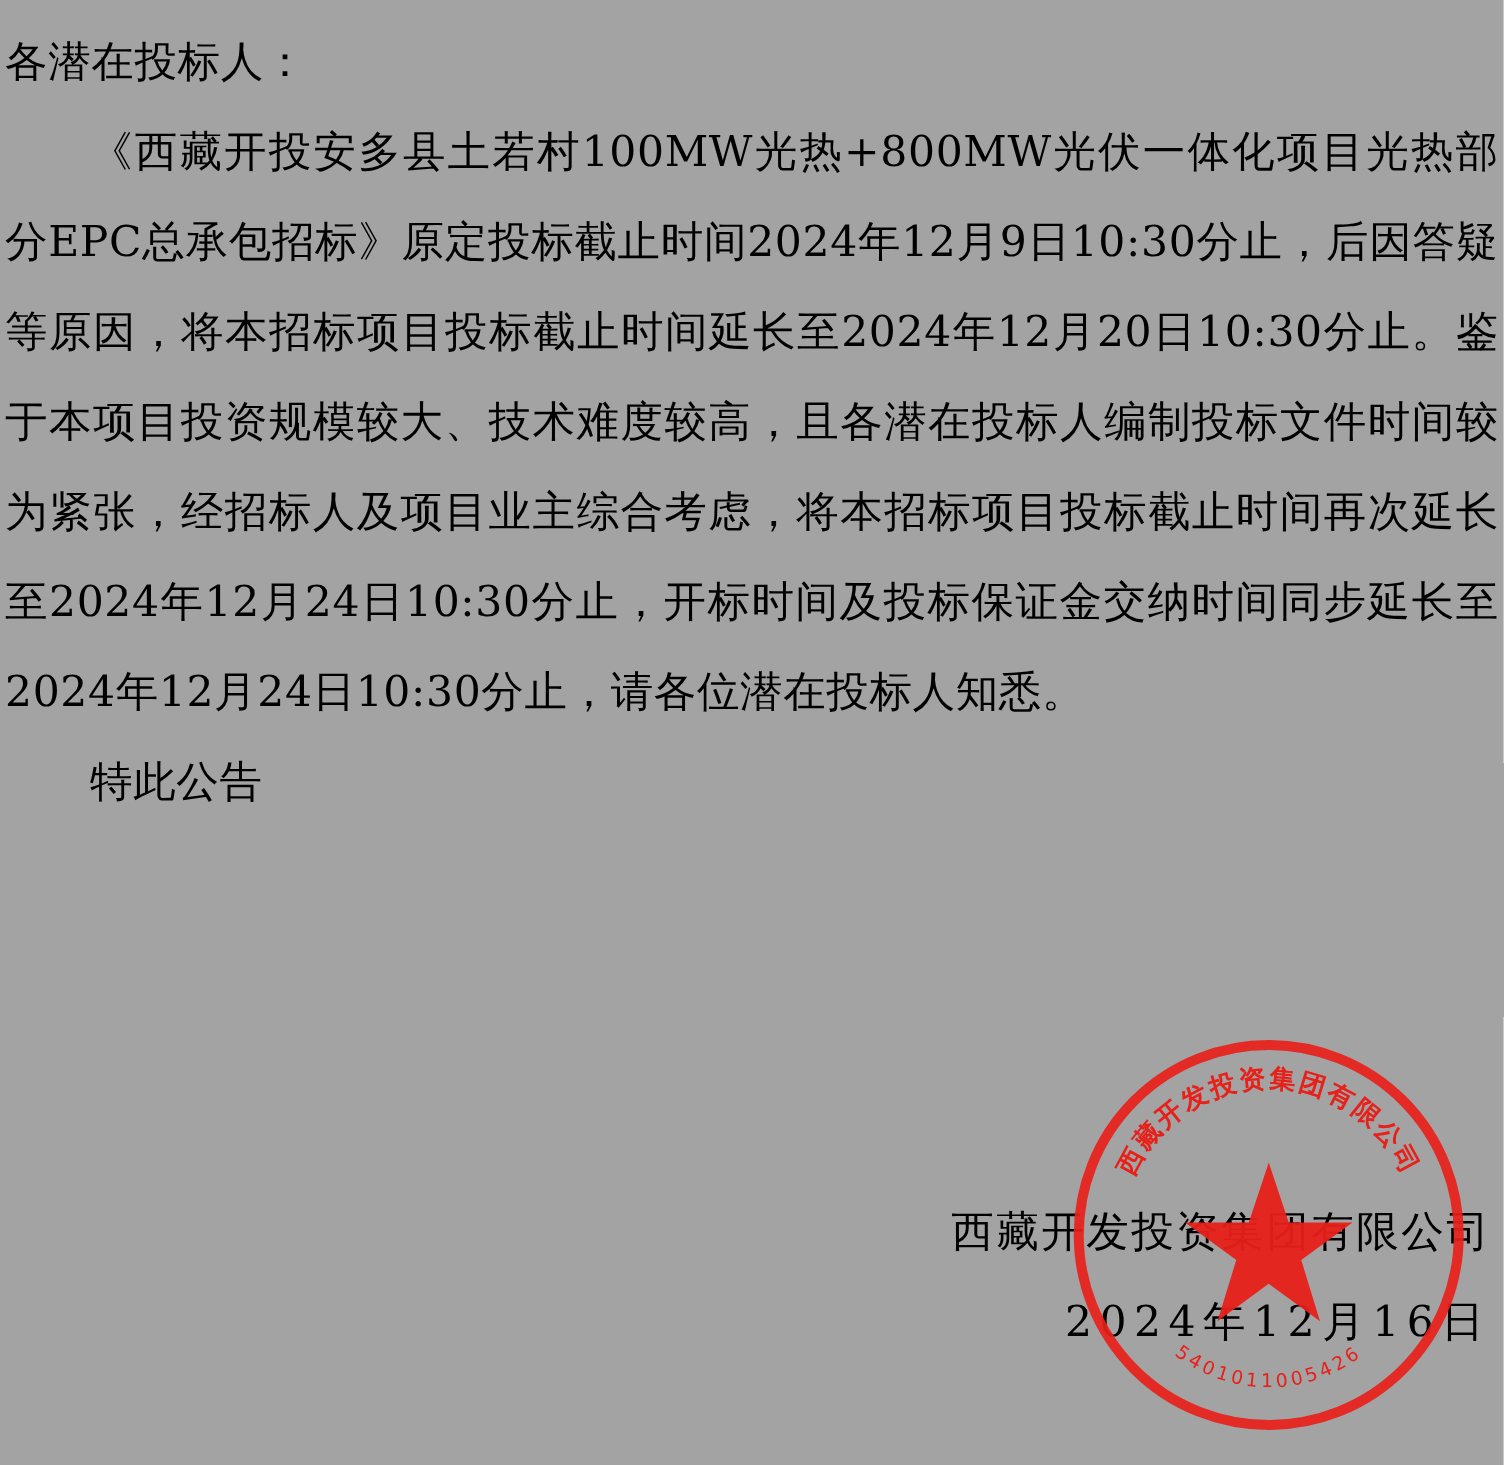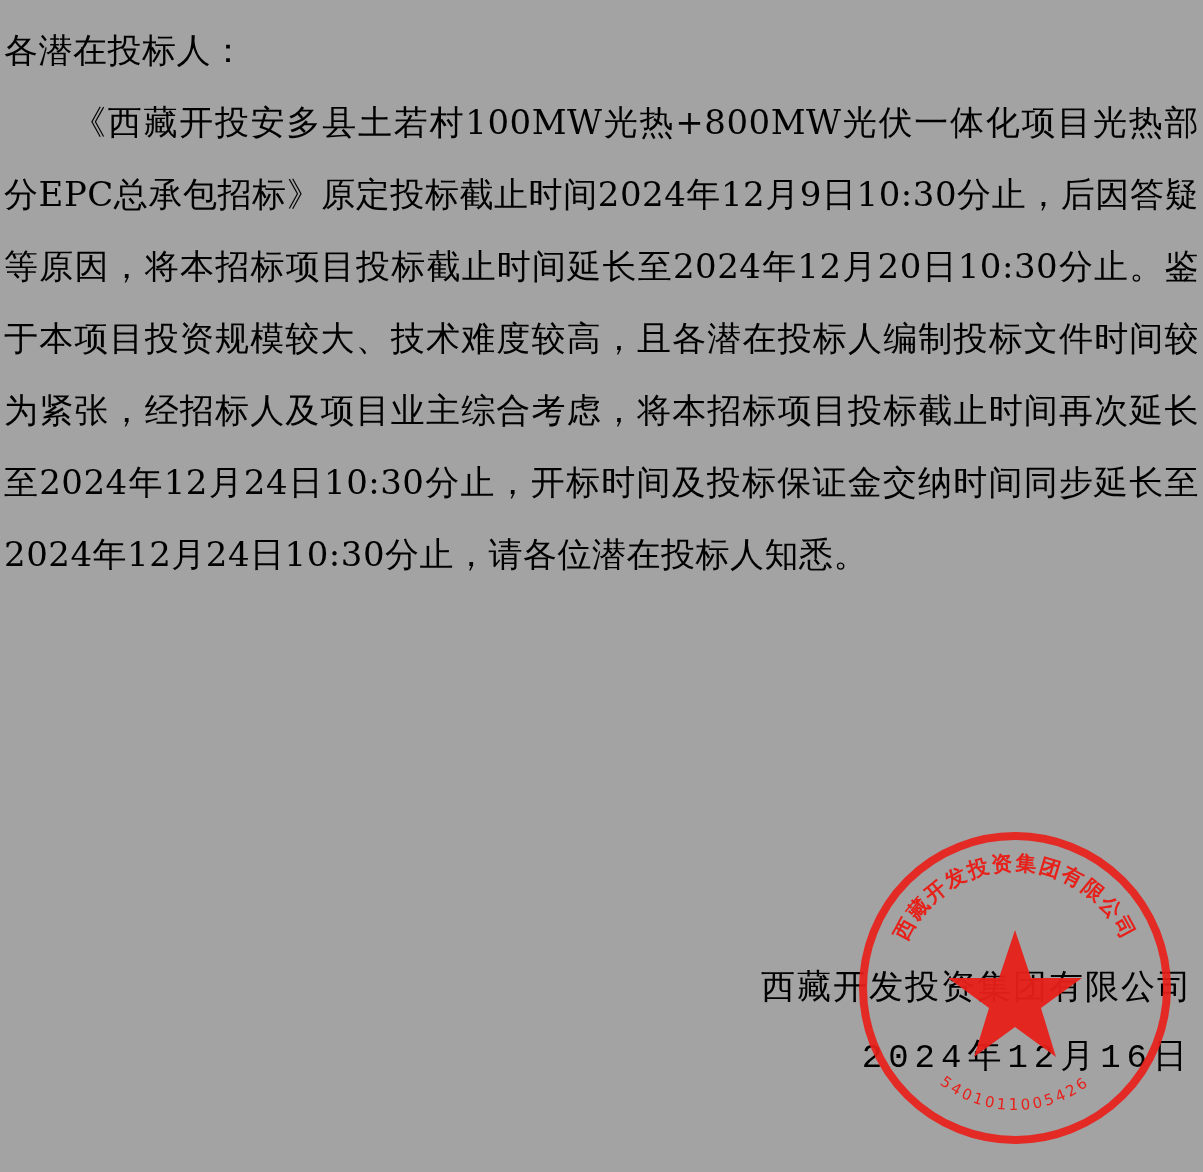--- a/index.html
+++ b/index.html
@@ -55,21 +55,20 @@
     letter-spacing: 2px;
   }
   .sig-company {
     display: block;
     white-space: nowrap;
   }
   .sig-date {
     display: block;
     white-space: nowrap;
     letter-spacing: 6px;
-    font-family: Liberation Mono, monospace;
   }
   
   .seal {
     position: absolute;
     left: 855px;
     top: 828px;
     width: 320px;
     height: 320px;
     pointer-events: none;
   }
@@ -91,20 +90,21 @@
   }
 </style>
 </head>
 <body>
 
 <div class="page">
 
   <div class="body-text">
     <span class="salutation">各潜在投标人：</span>
     <span class="para"><span>《西藏开投安多县土若村100MW光热+800MW光伏一体化项目光热部分EPC总承包招标》原定投标截止时间2024年12月9日10:30分止，后因答疑等原因，将本招标项目投标截止时间延长至</span><span class="underline">2024年12月20日10:30分止</span><span>。鉴于本项目投资规模较大、技术难度较高，且各潜在投标人编制投标文件时间较为紧张，经招标人及项目业主综合考虑，将本招标项目投标截止时间再次延长至</span><span class="underline">2024年12月24日10:30分止</span><span>，开标时间及投标保证金交纳时间同步延长至</span><span class="underline">2024年12月24日10:30分止</span><span>，请各位潜在投标人知悉。</span></span>
+    <span class="para-notice">特此公告</span>
   </div>
 
   <div class="signature-block">
     <span class="sig-company">西藏开发投资集团有限公司</span>
     <span class="sig-date">2024年12月16日</span>
   </div>
 
   <div class="seal">
     <svg width="320" height="320" viewBox="0 0 320 320" xmlns="http://www.w3.org/2000/svg">
       <defs>

